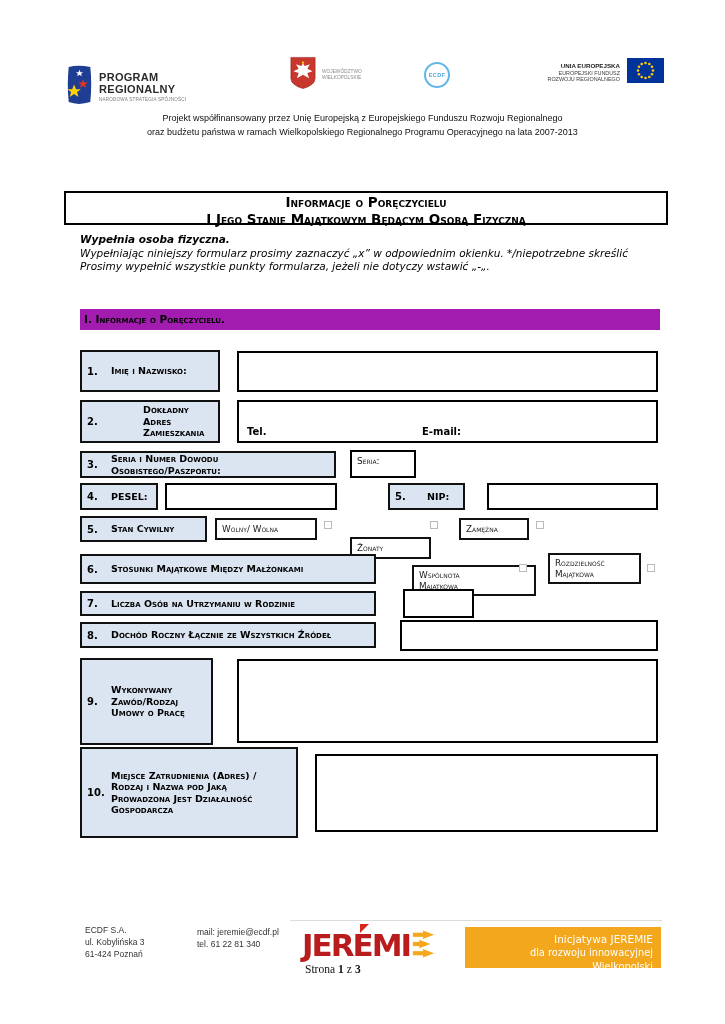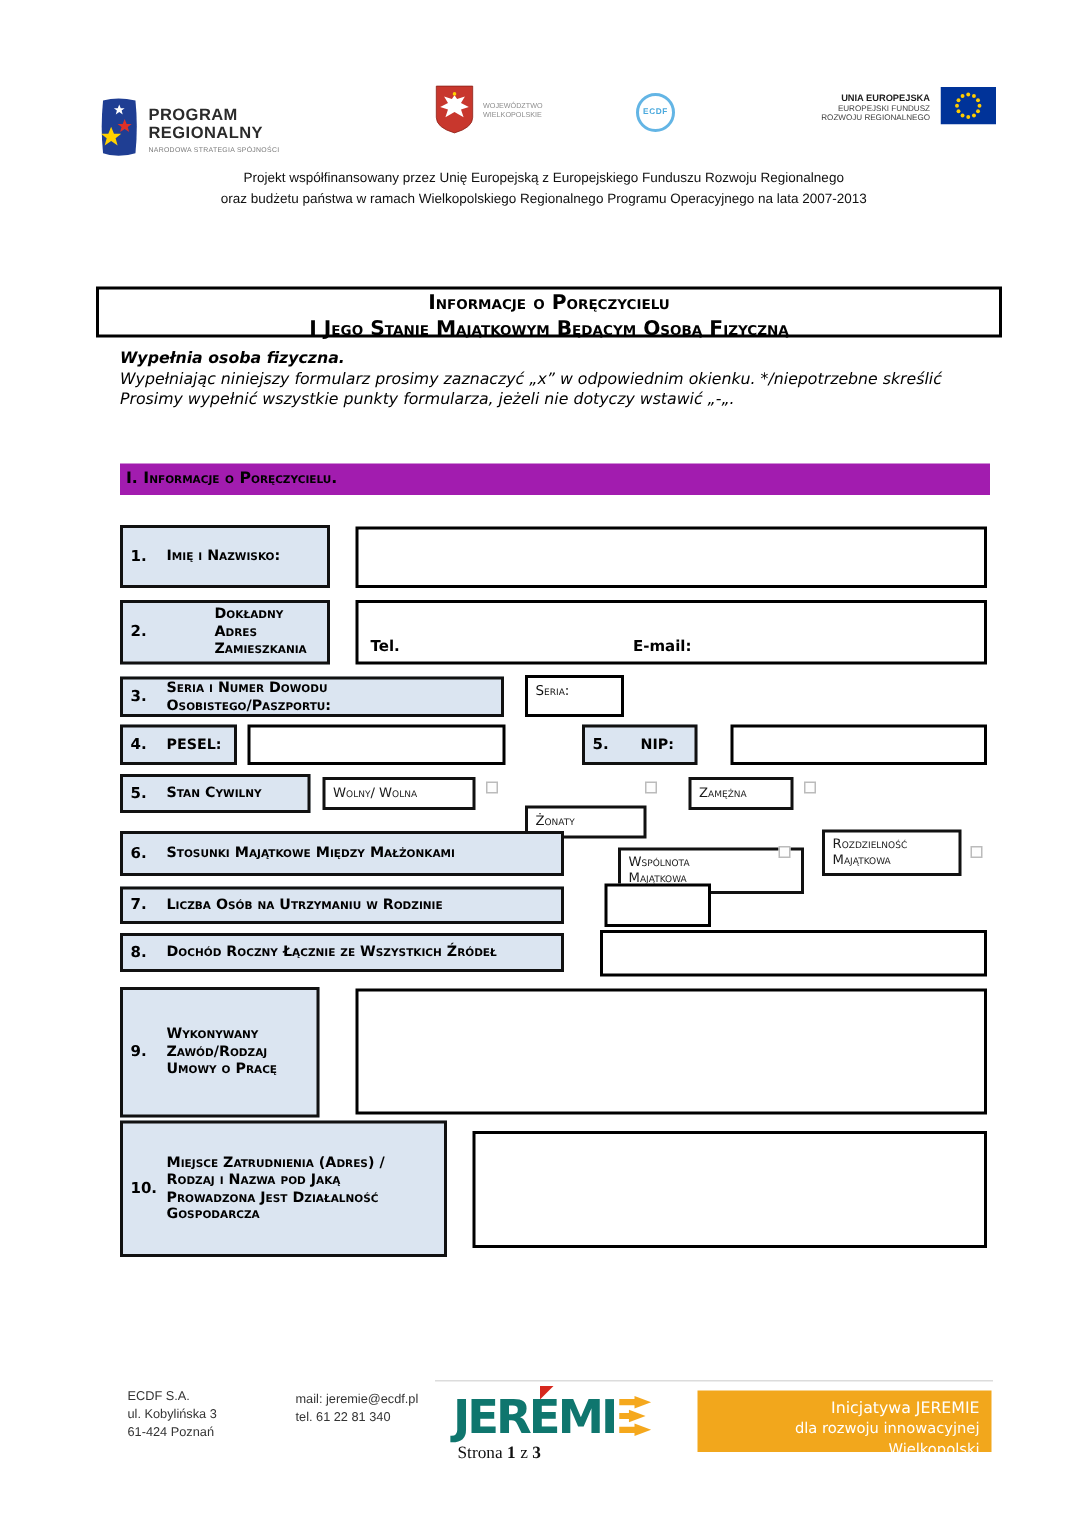--- a/index.html
+++ b/index.html
@@ -36,21 +36,21 @@
   .fldlab{display:block;font-size:9px;font-variant:small-caps;padding:4px 0 0 5px;color:#111;}
   .optb{border:2px solid #111;background:#fff;box-sizing:border-box;display:flex;align-items:center;
         padding-left:5px;font-size:8.8px;font-variant:small-caps;line-height:11px;color:#1a1a1a;}
   .cb{width:8px;height:8px;border:1px solid #bbb;background:#fdfdfd;box-sizing:border-box;}
   .telmail{position:absolute;bottom:4px;font-weight:bold;font-size:10px;}
 
   
   .divider{background:#dcdcdc;}
   .addr{font-size:8.5px;line-height:12px;color:#333;font-family:"Liberation Sans",sans-serif;}
   .jlogo{display:flex;align-items:center;}
-  .jword{font:bold 31px "DejaVu Sans",sans-serif;color:#0f766e;letter-spacing:-2px;line-height:34px;}
+  .jword{font:bold 31px "DejaVu Sans",sans-serif;color:#b91c1c;letter-spacing:-2px;line-height:34px;}
   .jflag{position:absolute;left:58px;top:-3px;width:0;height:0;
          border-top:9px solid #d6281e;border-right:9px solid transparent;}
   .strona{font-family:"Liberation Serif",serif;font-size:11.5px;color:#111;}
   .strona .bd{font-weight:bold;}
   .strona span{margin-right:3px;}
   .banner{background:#f2a71c;color:#fff;text-align:right;box-sizing:border-box;padding:6px 8px 0 4px;}
   .banner .l1{font-weight:normal;font-size:10.5px;line-height:13px;text-align:right;}
   .banner .l2{font-size:9.8px;line-height:14px;}
 </style>
 </head>

